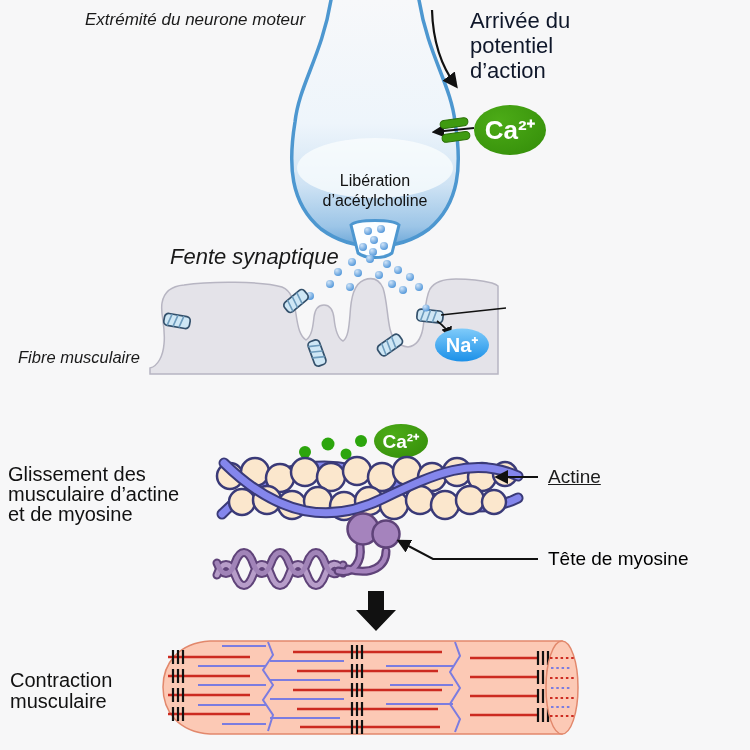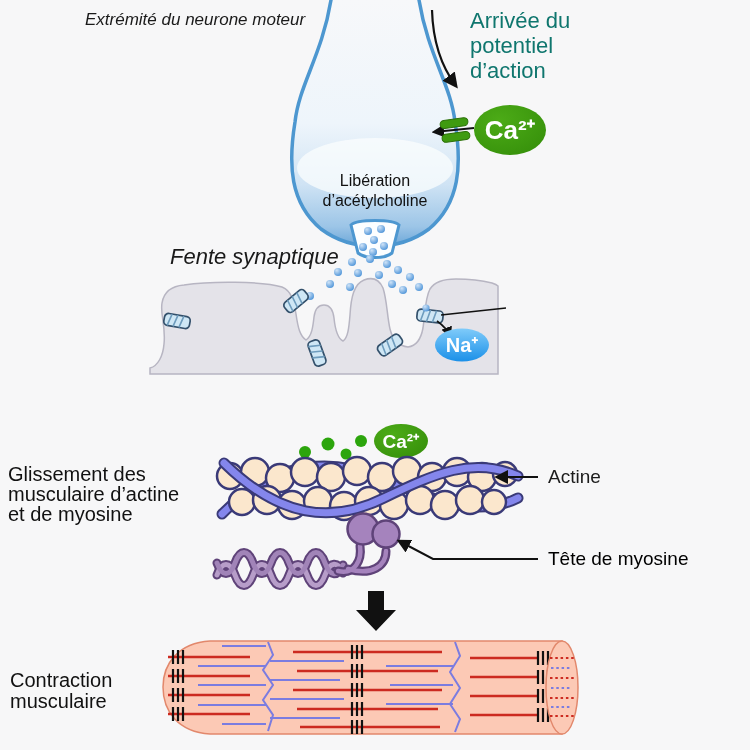--- a/index.html
+++ b/index.html
@@ -237,36 +237,37 @@
     <g stroke="#7b7ce0" stroke-width="2" stroke-dasharray="2.5,2.8" fill="none">
       <path d="M551,668 L572,668"></path>
           <path d="M551,688 L572,688"></path>
           <path d="M551,707 L572,707"></path>
     </g>
   </g>
 </svg>
 
 <div class="lbl italic" style="left:85px;top:10px;font-size:17px;font-style:italic;">Extrémité du neurone moteur</div>
 
-<div class="lbl" style="left:470px;top:8px;font-size:22px;line-height:25px;color:#0f766e;">Arrivée du
+<div class="lbl" style="left:470px;top:8px;font-size:22px;line-height:25px;color:#0f172a;">Arrivée du
 potentiel
 d’action</div>
 
 <div class="lbl bold" style="left:285px;top:171px;width:180px;text-align:center;font-size:16px;line-height:20px;">Libération
 d’acétylcholine</div>
 
 <div class="lbl italic" style="left:170px;top:244px;font-size:22px;">Fente synaptique</div>
 
 
+<div class="lbl italic" style="left:18px;top:347px;font-size:16.5px;">Fibre musculaire</div>
 
 
 <div class="lbl bold" style="left:8px;top:464px;font-size:20px;line-height:20px;">Glissement des
 musculaire d’actine
 et de myosine</div>
 
-<div class="lbl" style="left:548px;top:465px;font-size:19px;color:#1c1c1c;">Actine</div>
+<div class="lbl" style="left:548px;top:465px;font-size:19px;color:#1c1c1c;text-decoration:underline;">Actine</div>
 
 <div class="lbl" style="left:548px;top:547px;font-size:19px;color:#000000;">Tête de myosine</div>
 
 <div class="lbl bold" style="left:10px;top:670px;font-size:20px;line-height:21px;">Contraction
 musculaire</div>
 
 </div>
 
 </body></html>

